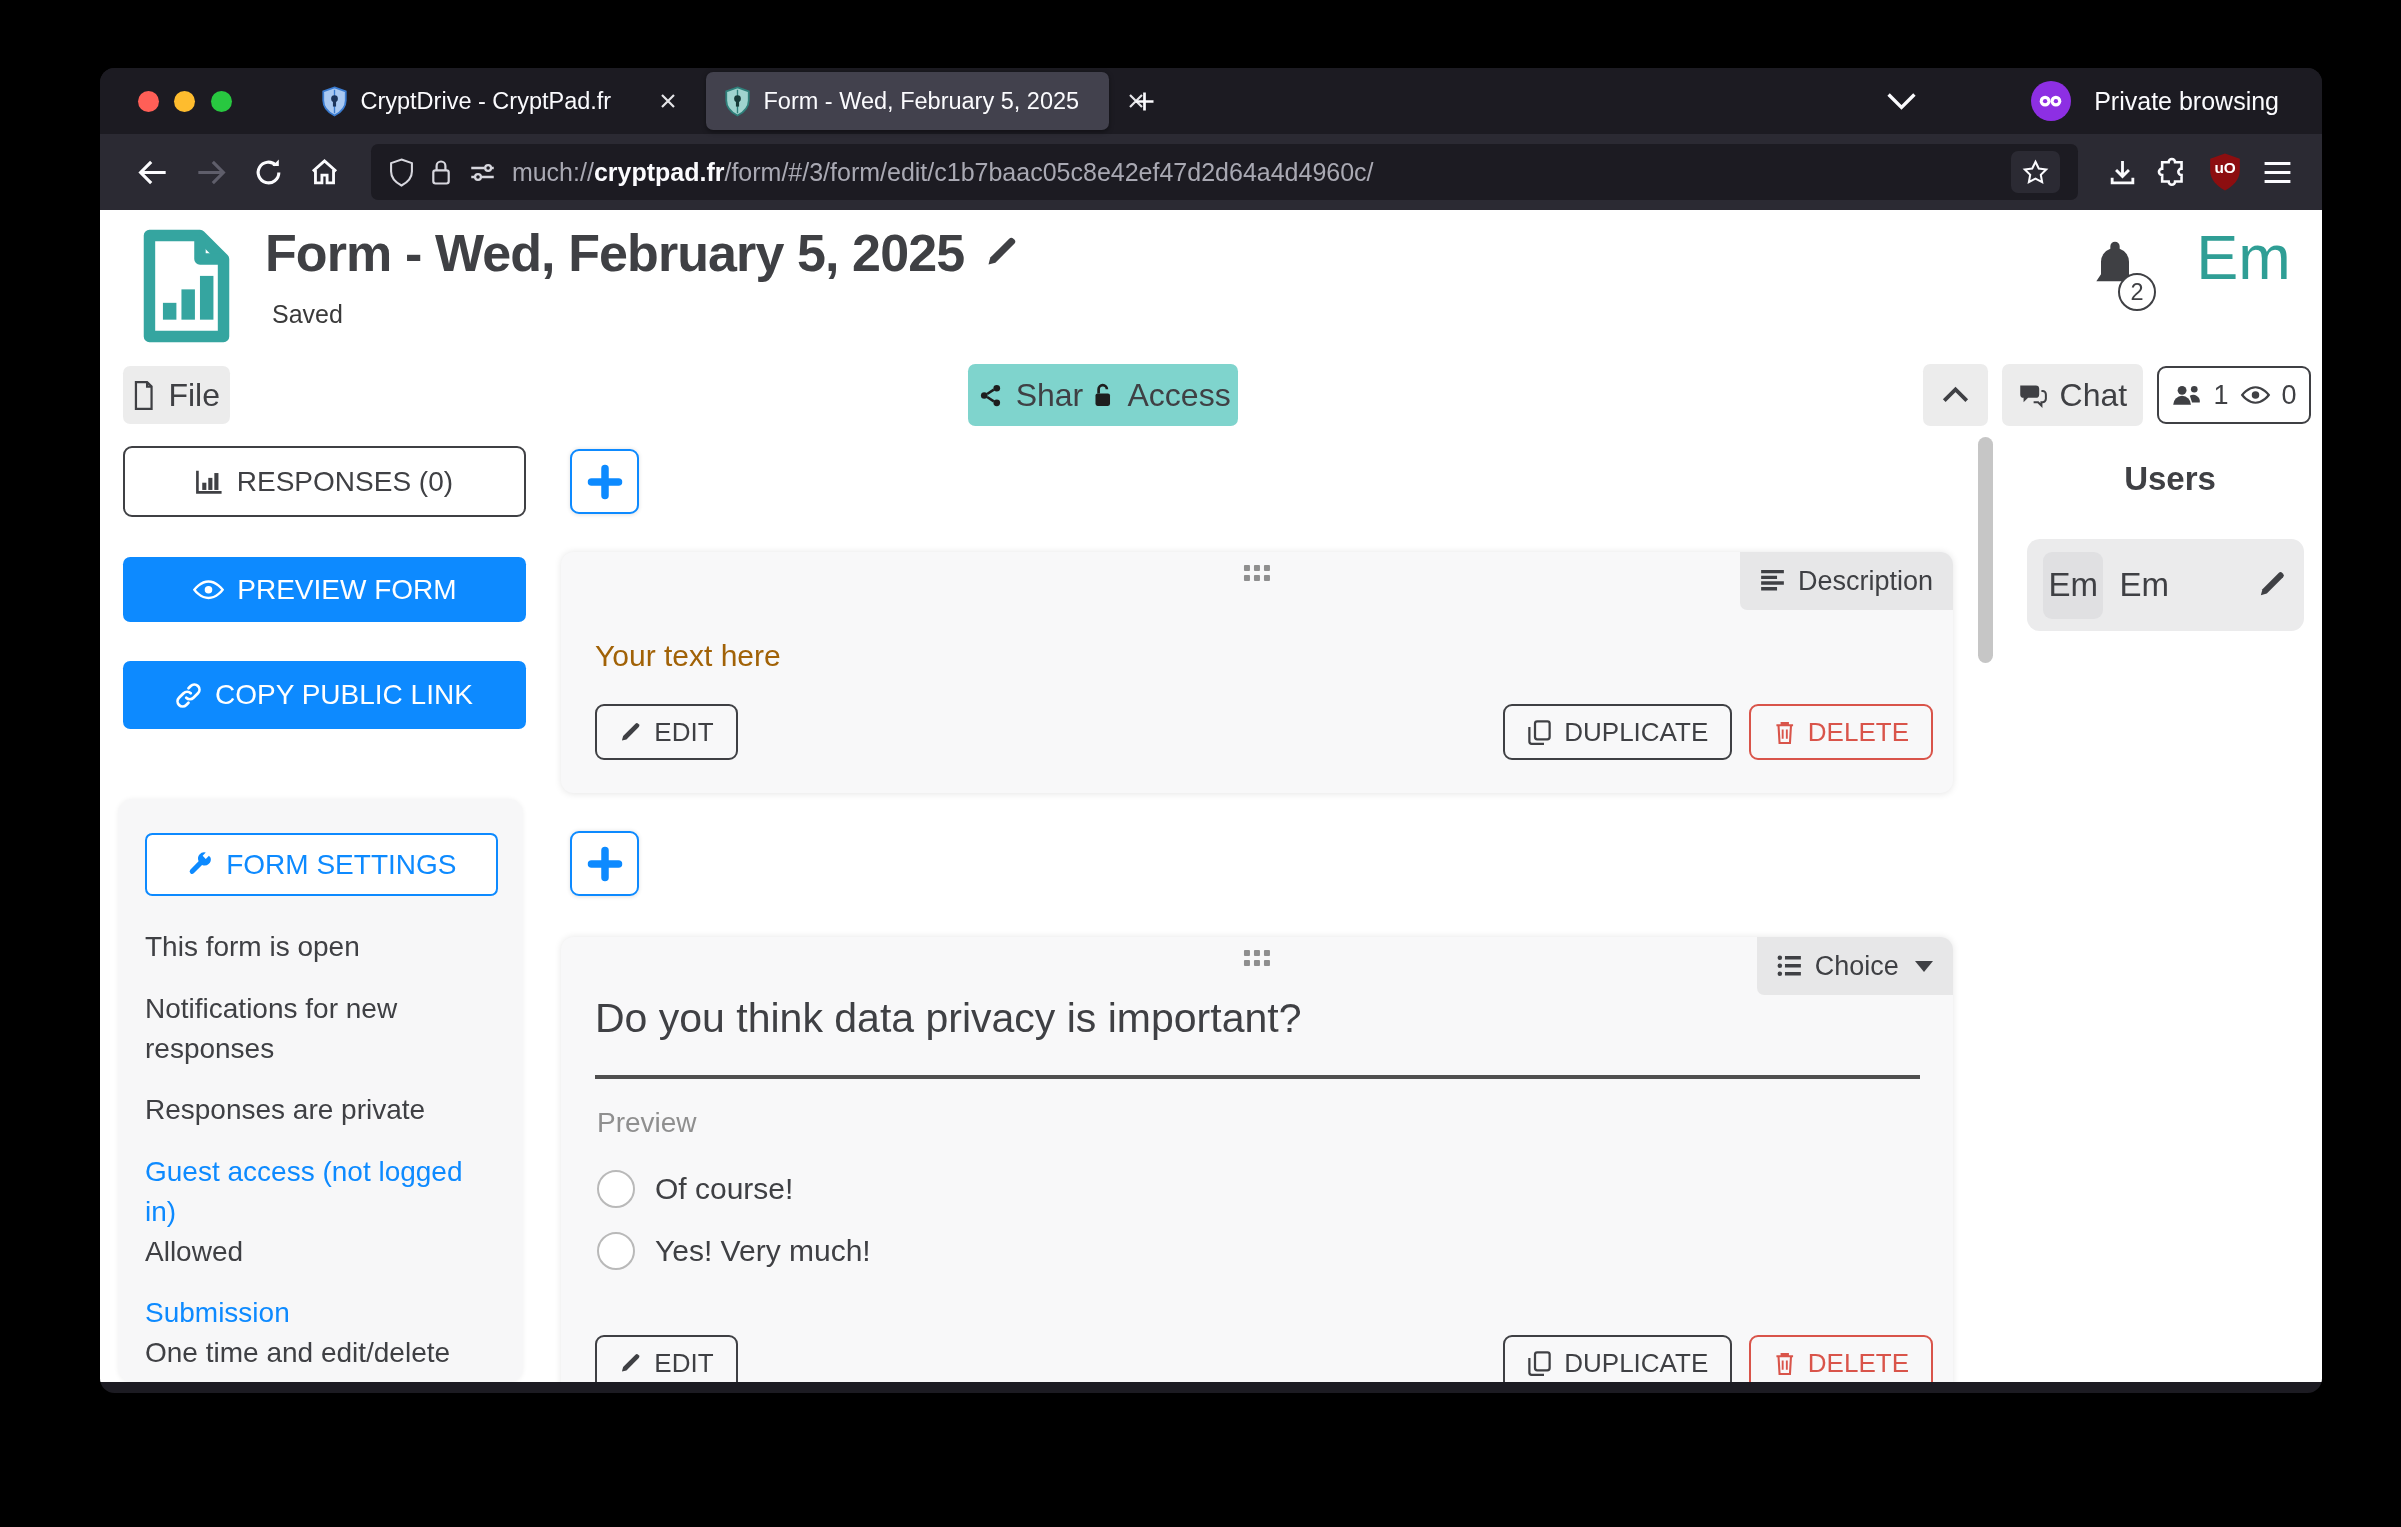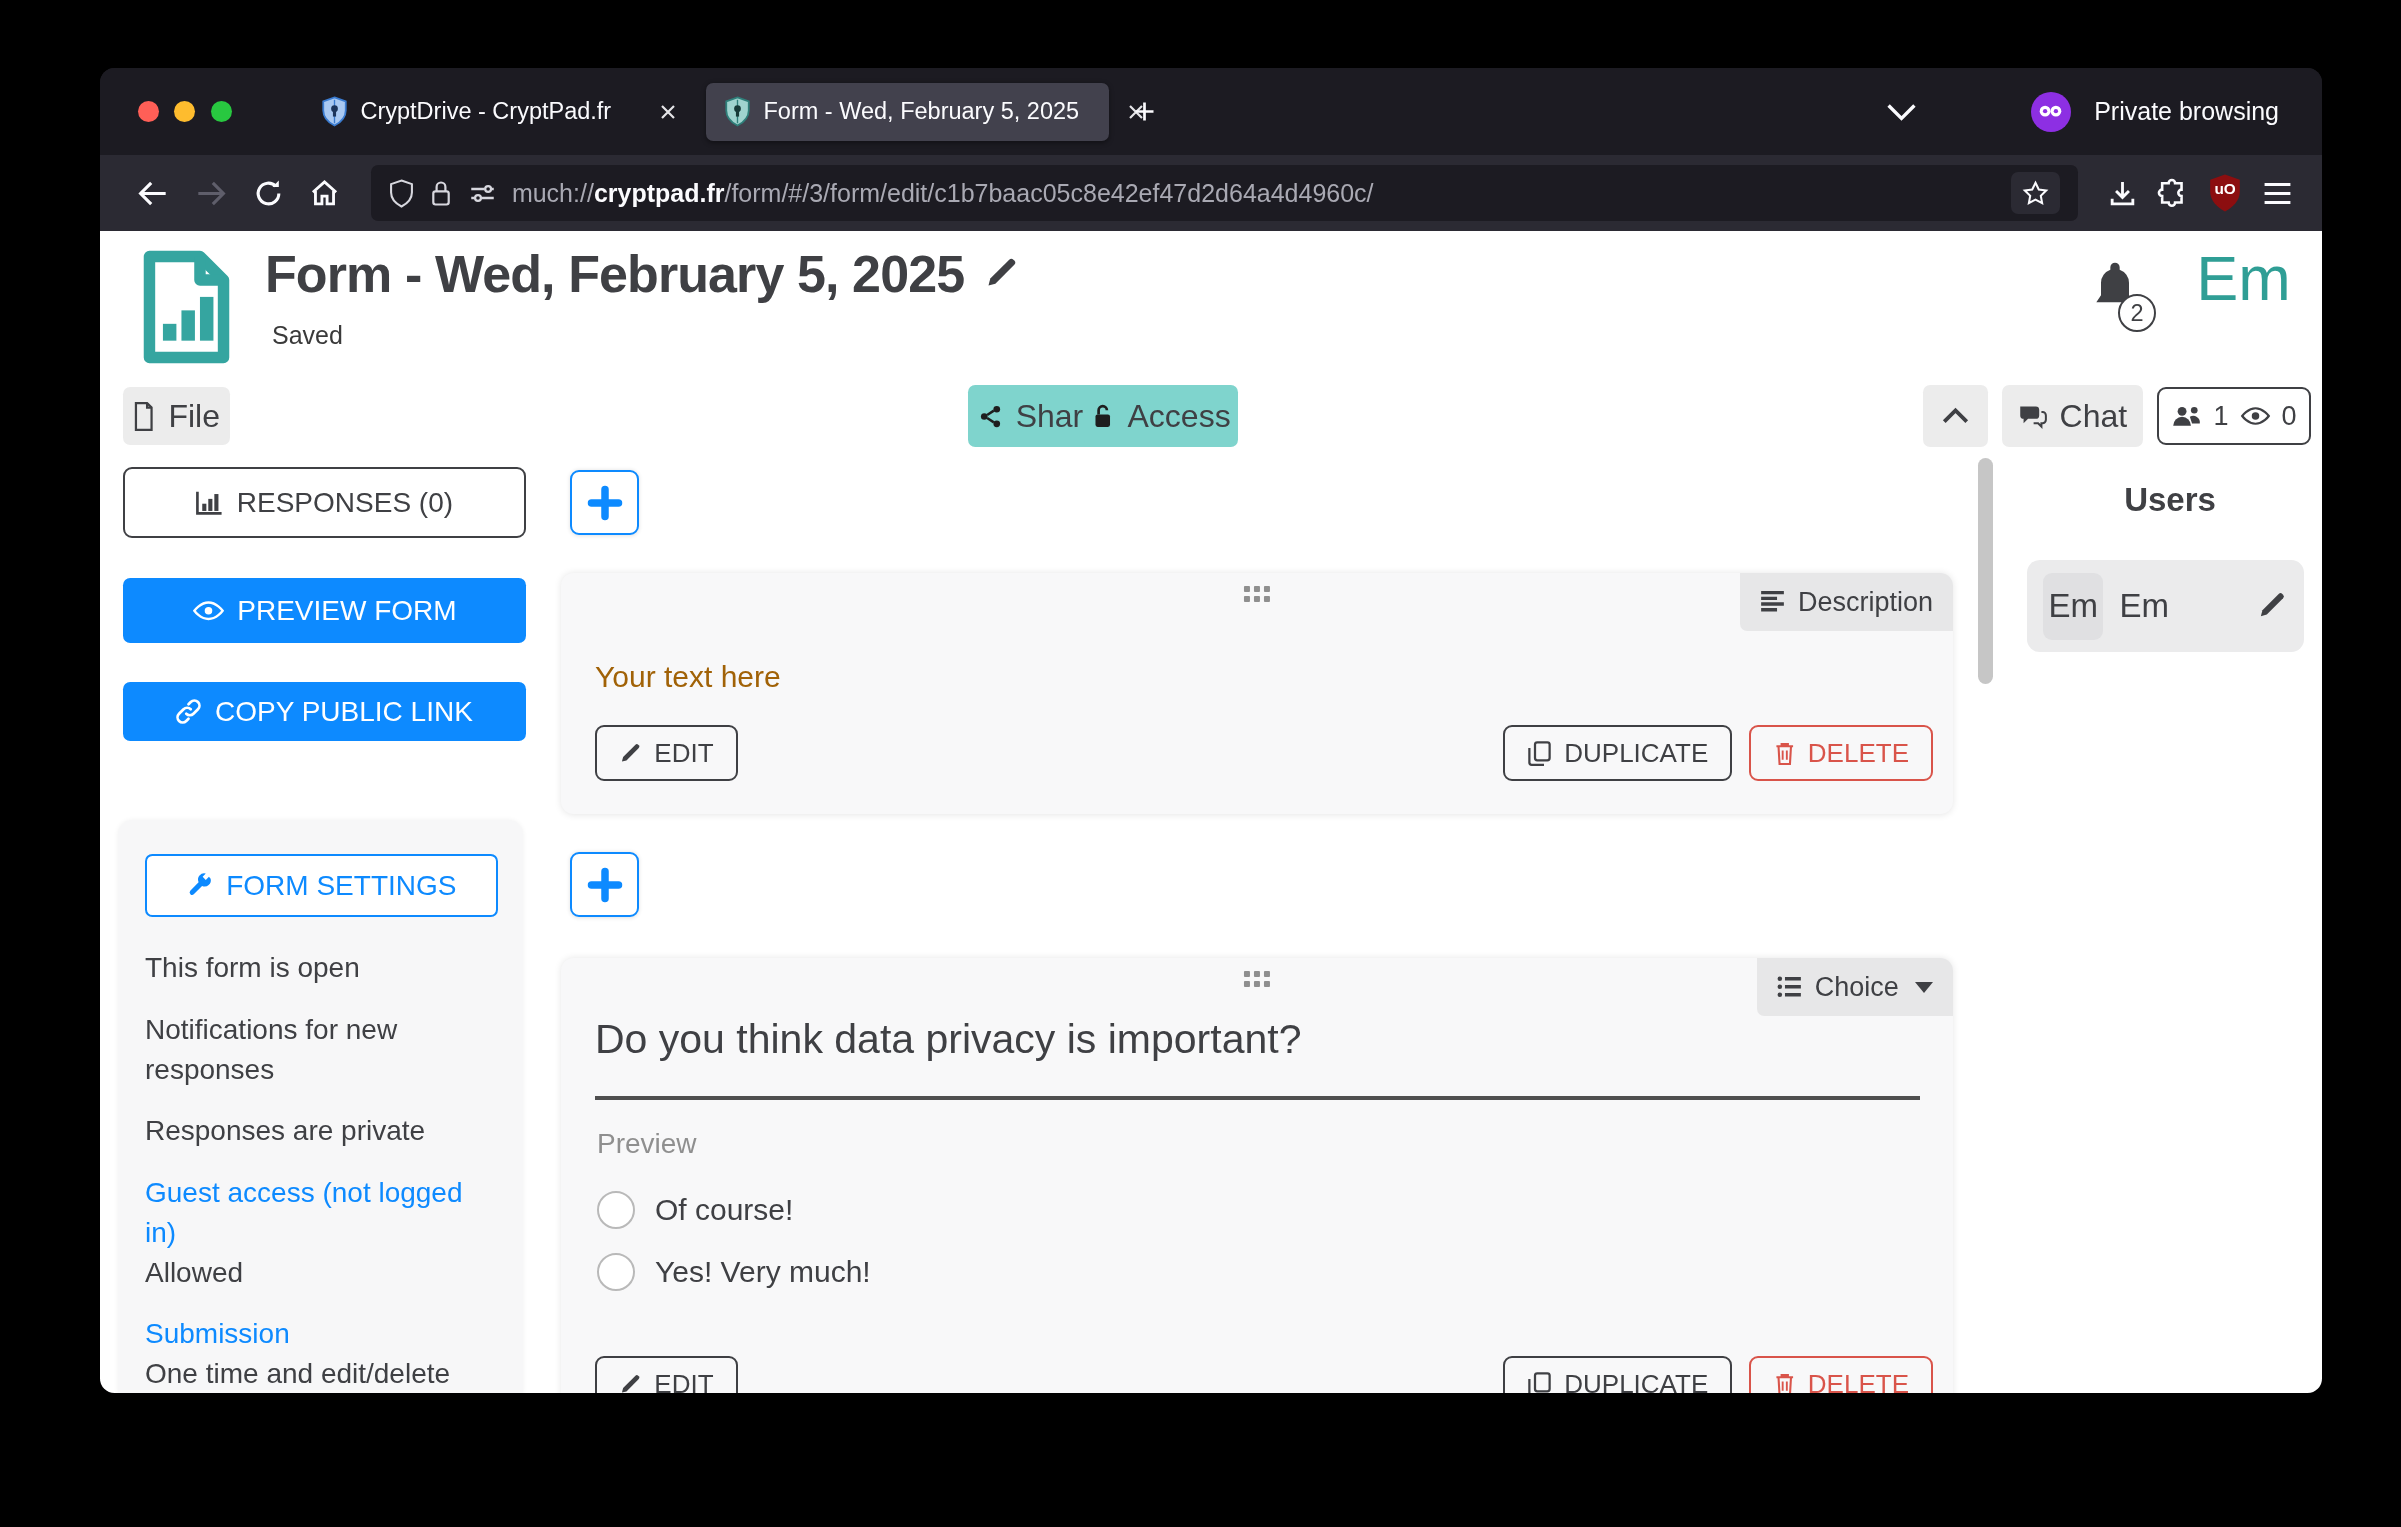--- a/index.html
+++ b/index.html
@@ -2,21 +2,21 @@
 <html style="font-size:14.5px"><head>
 <meta charset="utf-8">
 <style>
   * { margin:0; padding:0; box-sizing:border-box; }
   html,body { width:2401px; height:1527px; background:#000; font-family:"Liberation Sans", sans-serif; overflow:hidden; }
 
   .window { position:absolute; left:100px; top:68px; width:2222px; height:1325px;
             border-radius:14.5px; overflow:hidden; background:#1c1b22; box-shadow:0 18px 54px rgba(0,0,0,.6); }
 
   
-  .titlebar { height:87px; background:#1c1b22; display:flex; align-items:center; position:relative; }
+  .titlebar { height:66px; background:#1c1b22; display:flex; align-items:center; position:relative; }
   .traffic { display:flex; gap:15.4px; margin-left:38px; }
   .light { width:21px; height:21px; border-radius:50%; }
   .light.red{ background:#ff5f57; } .light.yellow{ background:#febc2e; } .light.green{ background:#28c840; }
 
   .tabs { display:flex; align-items:center; margin-left:71px; height:100%; }
   .tab { display:flex; align-items:center; height:58px; padding:0 18px; color:#fbfbfe; font-size:23.5px; }
   .tab .fav { margin-right:12.7px; display:flex; }
   .tab .tab-title { white-space:nowrap; }
   .tab .close { margin-left:47px; display:flex; opacity:.9; }
   .tab.inactive { width:403px; }
@@ -60,21 +60,21 @@
   .share-btn  { position:absolute; left:868px; top:154px; width:143px; height:62px; }
   .access-btn { position:absolute; left:984px; top:154px; width:154px; height:62px; }
   .collapse-btn { position:absolute; left:1823px; top:154px; width:65px; height:62px; }
   .chat-btn   { position:absolute; left:1902px; top:154px; width:141px; height:62px; }
   .users-pill { position:absolute; left:2057px; top:156px; width:154px; height:58px; border:2.7px solid #3f4044; border-radius:9px; background:#fff; display:flex; align-items:center; justify-content:center; gap:11px; font-size:27px; color:#3f4044; }
 
   
   .responses-btn { position:absolute; left:22.6px; top:236px; width:403px; height:71px; background:#fff; border:2.7px solid #3f4044; border-radius:9px; font-size:28px; }
   .btn-blue { background:#0d8aff; color:#fff; border:none; }
   .preview-btn { position:absolute; left:22.6px; top:347px; width:403px; height:65px; font-size:28px; }
-  .copy-btn    { position:absolute; left:22.6px; top:451px; width:403px; height:59px; font-size:28px; }
+  .copy-btn    { position:absolute; left:22.6px; top:451px; width:403px; height:68px; font-size:28px; }
 
   .settings-panel { position:absolute; left:18px; top:589px; width:405px; height:583px; background:#f7f7f8; border-radius:14.5px; padding:34px 27px; box-shadow:0 0.9px 5.4px rgba(0,0,0,.06); }
   .settings-btn { width:353px; height:63px; background:#fff; border:2.7px solid #0d8aff; color:#0d8aff; font-size:28px; }
   .info { margin-top:31px; font-size:28px; line-height:1.42; color:#3f4044; }
   .info .line { margin-bottom:22px; }
   .info .tight { margin-bottom:0; }
   .info .group { margin-bottom:22px; }
   .link { color:#0d8aff; }
 
   

